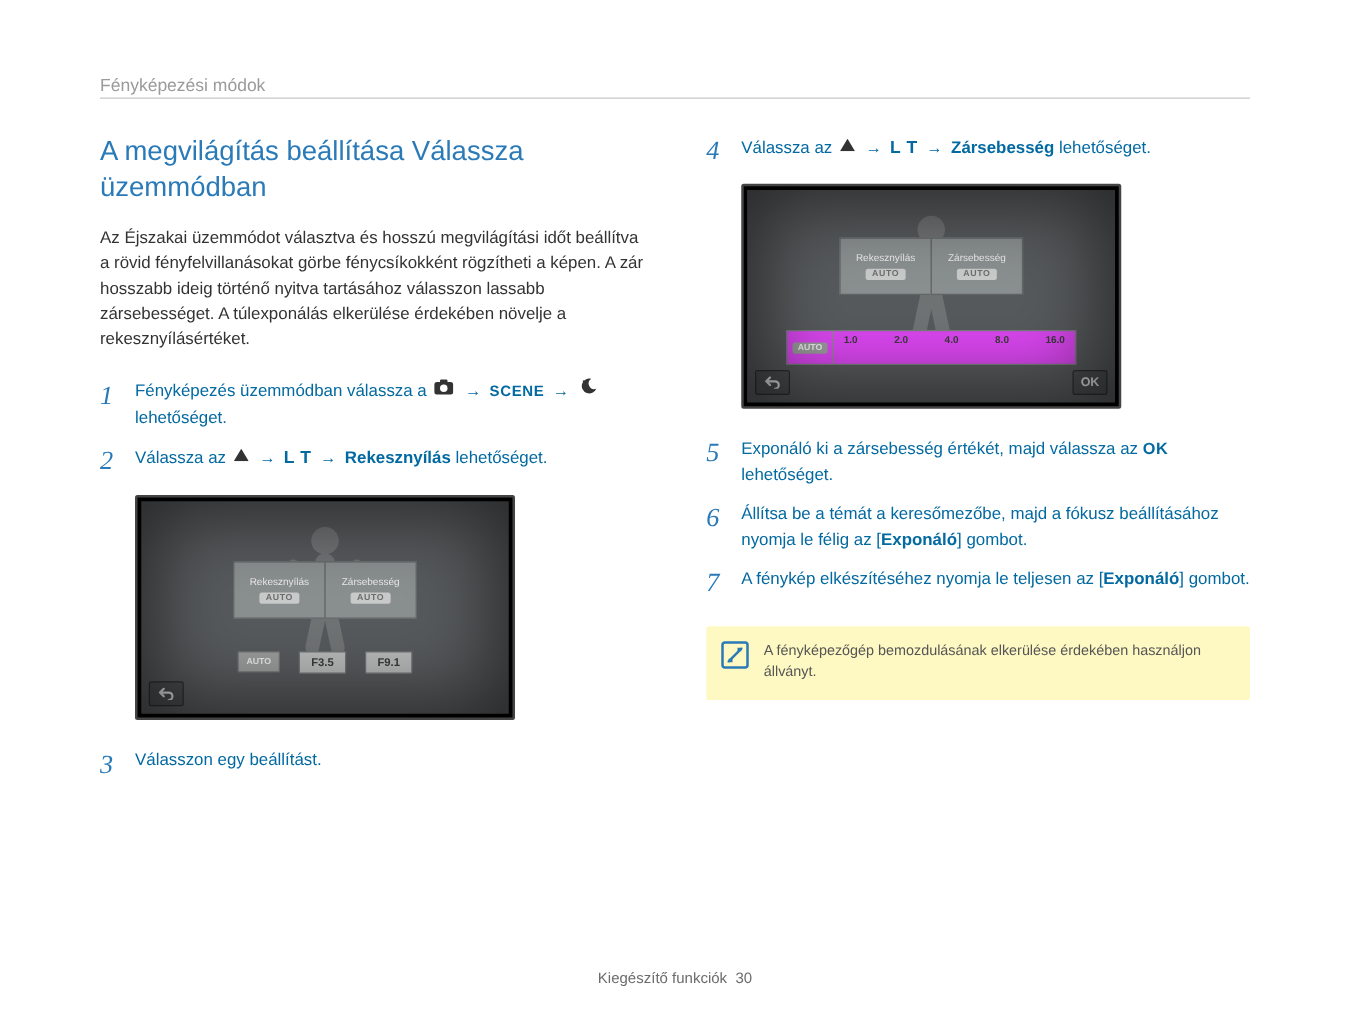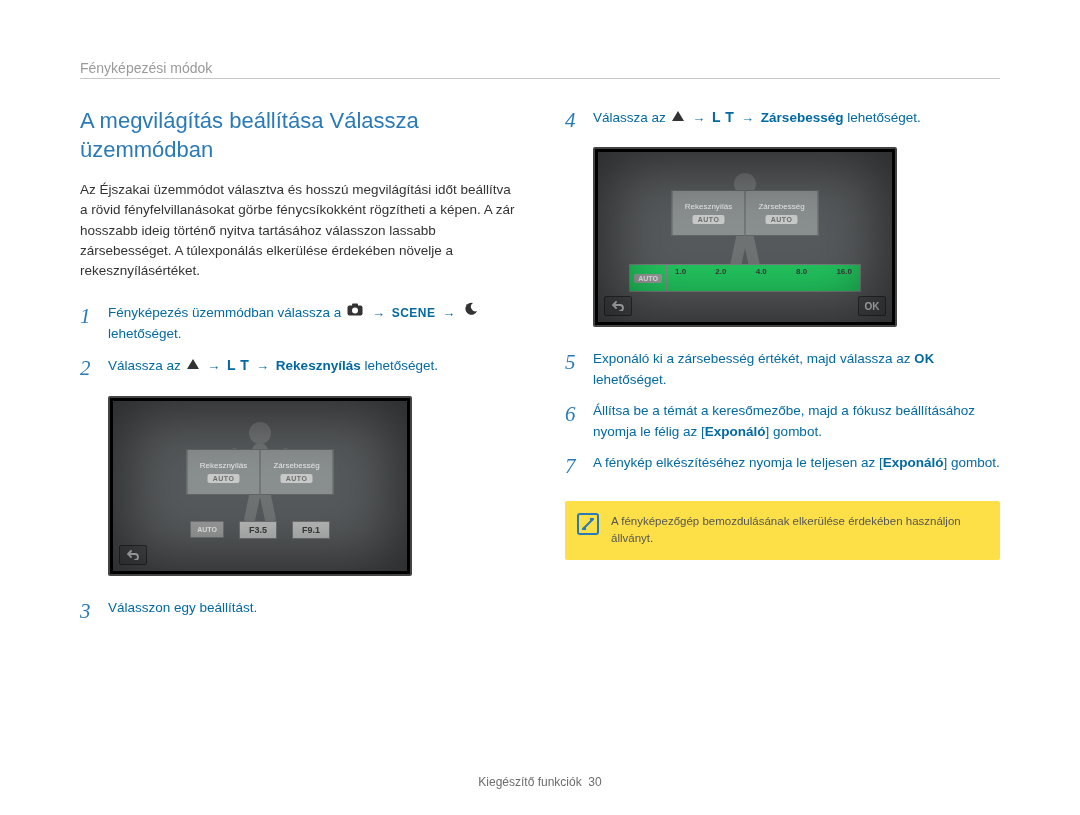--- a/index.html
+++ b/index.html
@@ -179,21 +179,21 @@
   .corner-btn.left { left: 6px; }
   .corner-btn.right { right: 6px; }
 
   .shutter-scale {
     position: absolute;
     bottom: 30px;
     left: 50%;
     transform: translateX(-50%);
     width: 230px;
     height: 26px;
-    background: #22c55e;
+    background: #d946ef;
     border: 1px solid #7a7d7d;
     display: flex;
     align-items: center;
   }
   .shutter-scale .auto-seg {
     width: 36px;
     display: flex;
     align-items: center;
     justify-content: center;
     border-right: 1px solid #8a8a8a;
@@ -218,21 +218,21 @@
   }
   .shutter-scale .tick {
     font-size: 8px;
     color: #3a3a3a;
     font-weight: bold;
   }
 
   .note-box {
     display: flex;
     gap: 12px;
-    background: #fde047;
+    background: #fef9c3;
     border-radius: 2px;
     padding: 12px 12px;
     margin-top: 22px;
     align-items: flex-start;
   }
   .note-icon {
     width: 18px;
     height: 18px;
     border: 2px solid #2a7ab8;
     border-radius: 3px;

